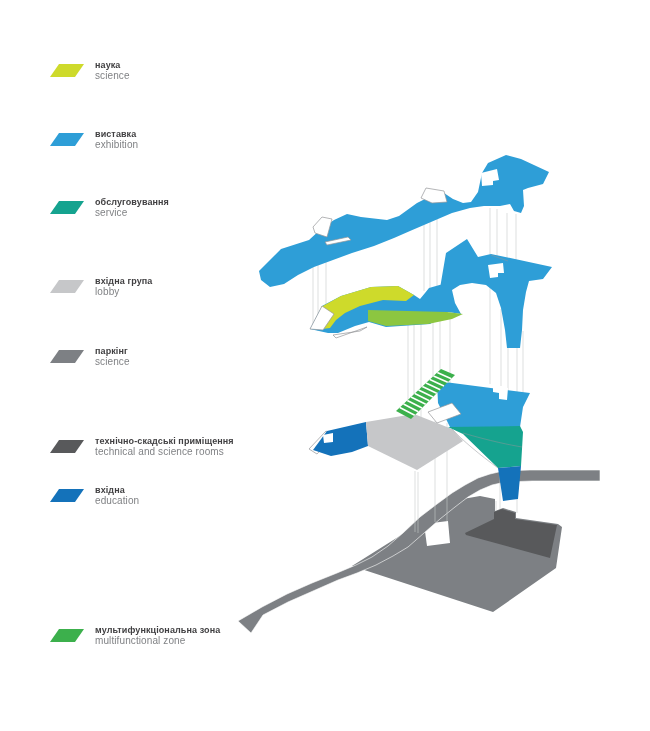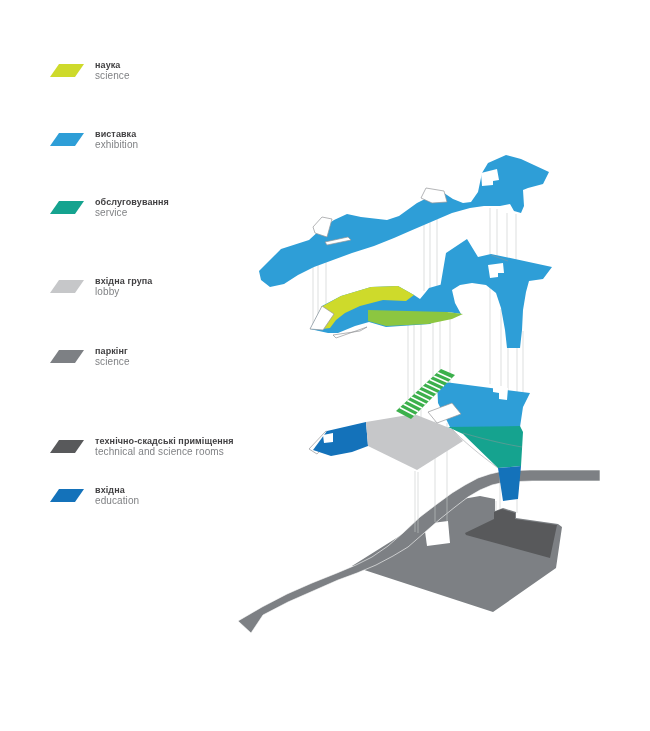--- a/index.html
+++ b/index.html
@@ -97,20 +97,29 @@
       <svg class="swatch" viewBox="0 0 38 17">
           <polygon class="z-education" points="2,16 11,3 36,3 27,16"></polygon>
         </svg>
       <div class="labels">
           <span class="lab-uk">вхідна</span>
           <span class="lab-en">education</span>
         </div>
     </div>
 
 
+    <div class="legend-item" style="top:626px">
+      <svg class="swatch" viewBox="0 0 38 17">
+          <polygon class="z-multifunctional" points="2,16 11,3 36,3 27,16"></polygon>
+        </svg>
+      <div class="labels">
+          <span class="lab-uk">мультифункціональна зона</span>
+          <span class="lab-en">multifunctional zone</span>
+        </div>
+    </div>
   </div>
 
   <svg width="650" height="731" viewBox="0 0 650 731" style="position:absolute;inset:0">
 
     <g>
       <polygon class="z-parking" points="352,566 457,500 480,496 495,499 495,511 503,508 516,512 516,518 558,524 562,527 556,568 493,612"></polygon>
       <polygon class="z-technical" points="465,533 494,519 494,512 502,509 515,513 515,519 557,525 550,558 466,535"></polygon>
       <polygon class="cutout" points="424,524 448,521 450,543 427,546"></polygon>
       <path class="road" d="M238,621 L262,607 287,594 312,583 337,573 356,565 372,557 388,546 403,533 420,517 437,504 452,493 465,485 478,478 490,474 503,471 530,470 600,470 600,481 532,481 505,482 492,485 480,490 468,497 455,507 440,519 424,533 408,547 393,556 376,565 357,573 338,580 313,591 288,602 263,615 251,633 Z"></path>
     </g>

